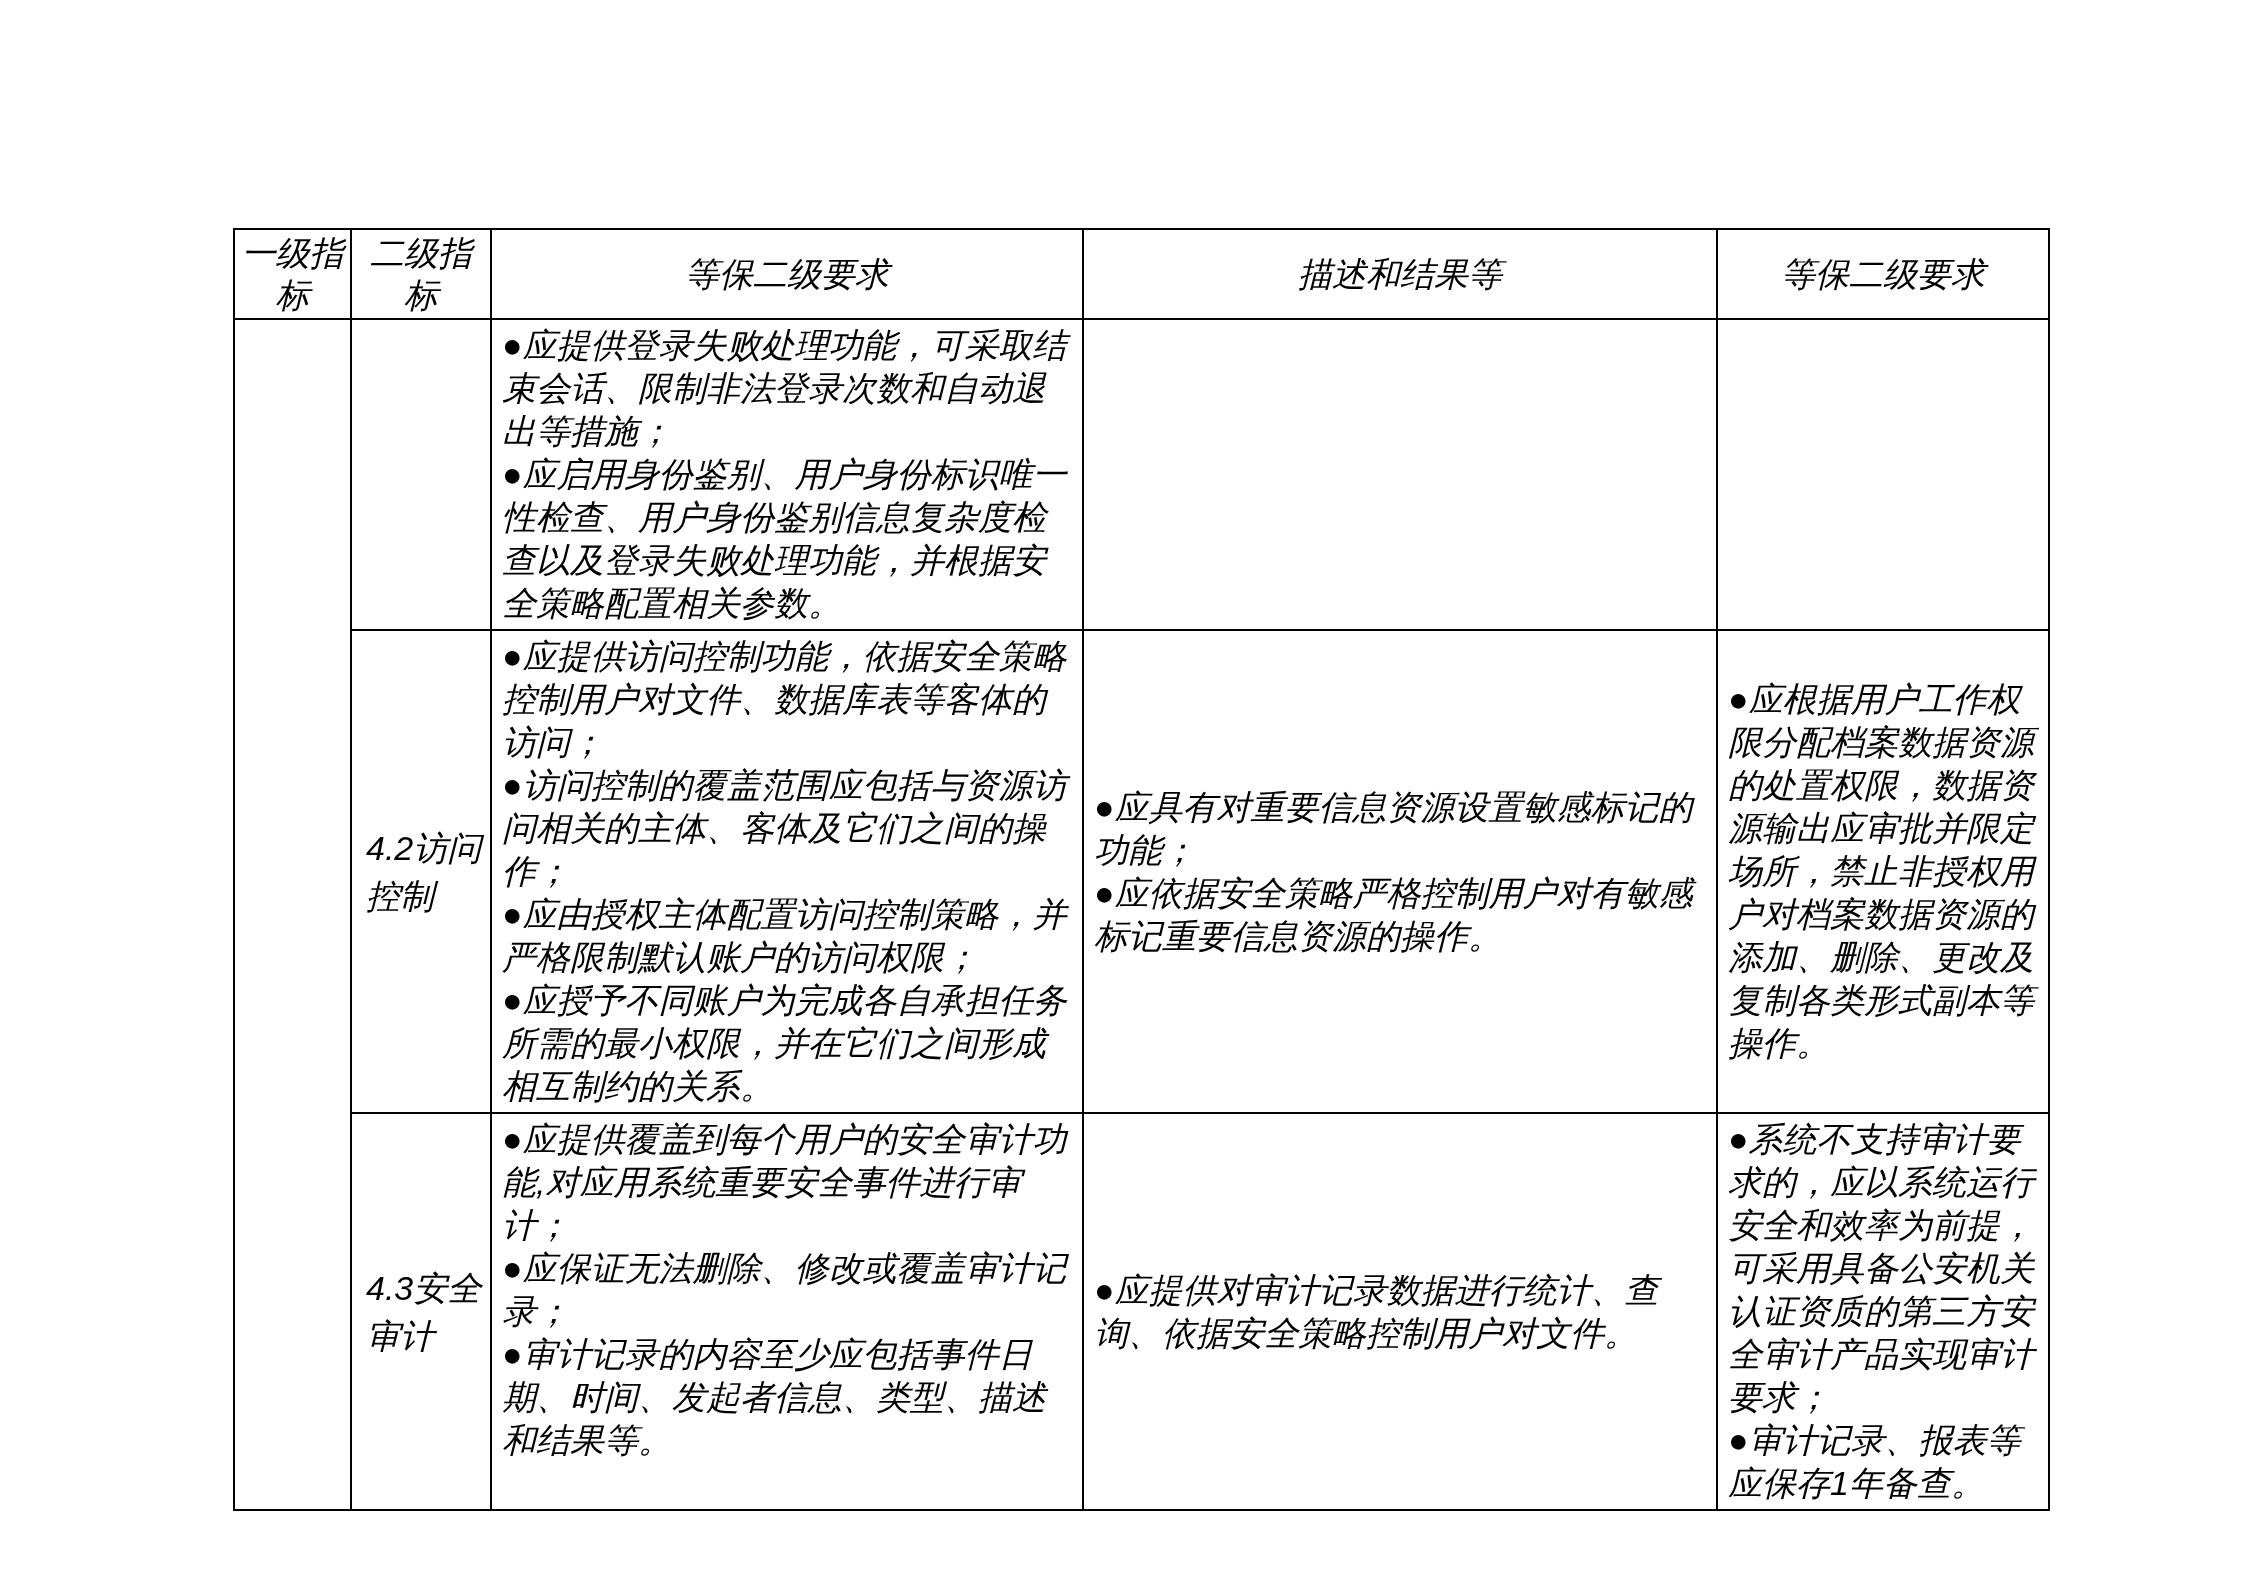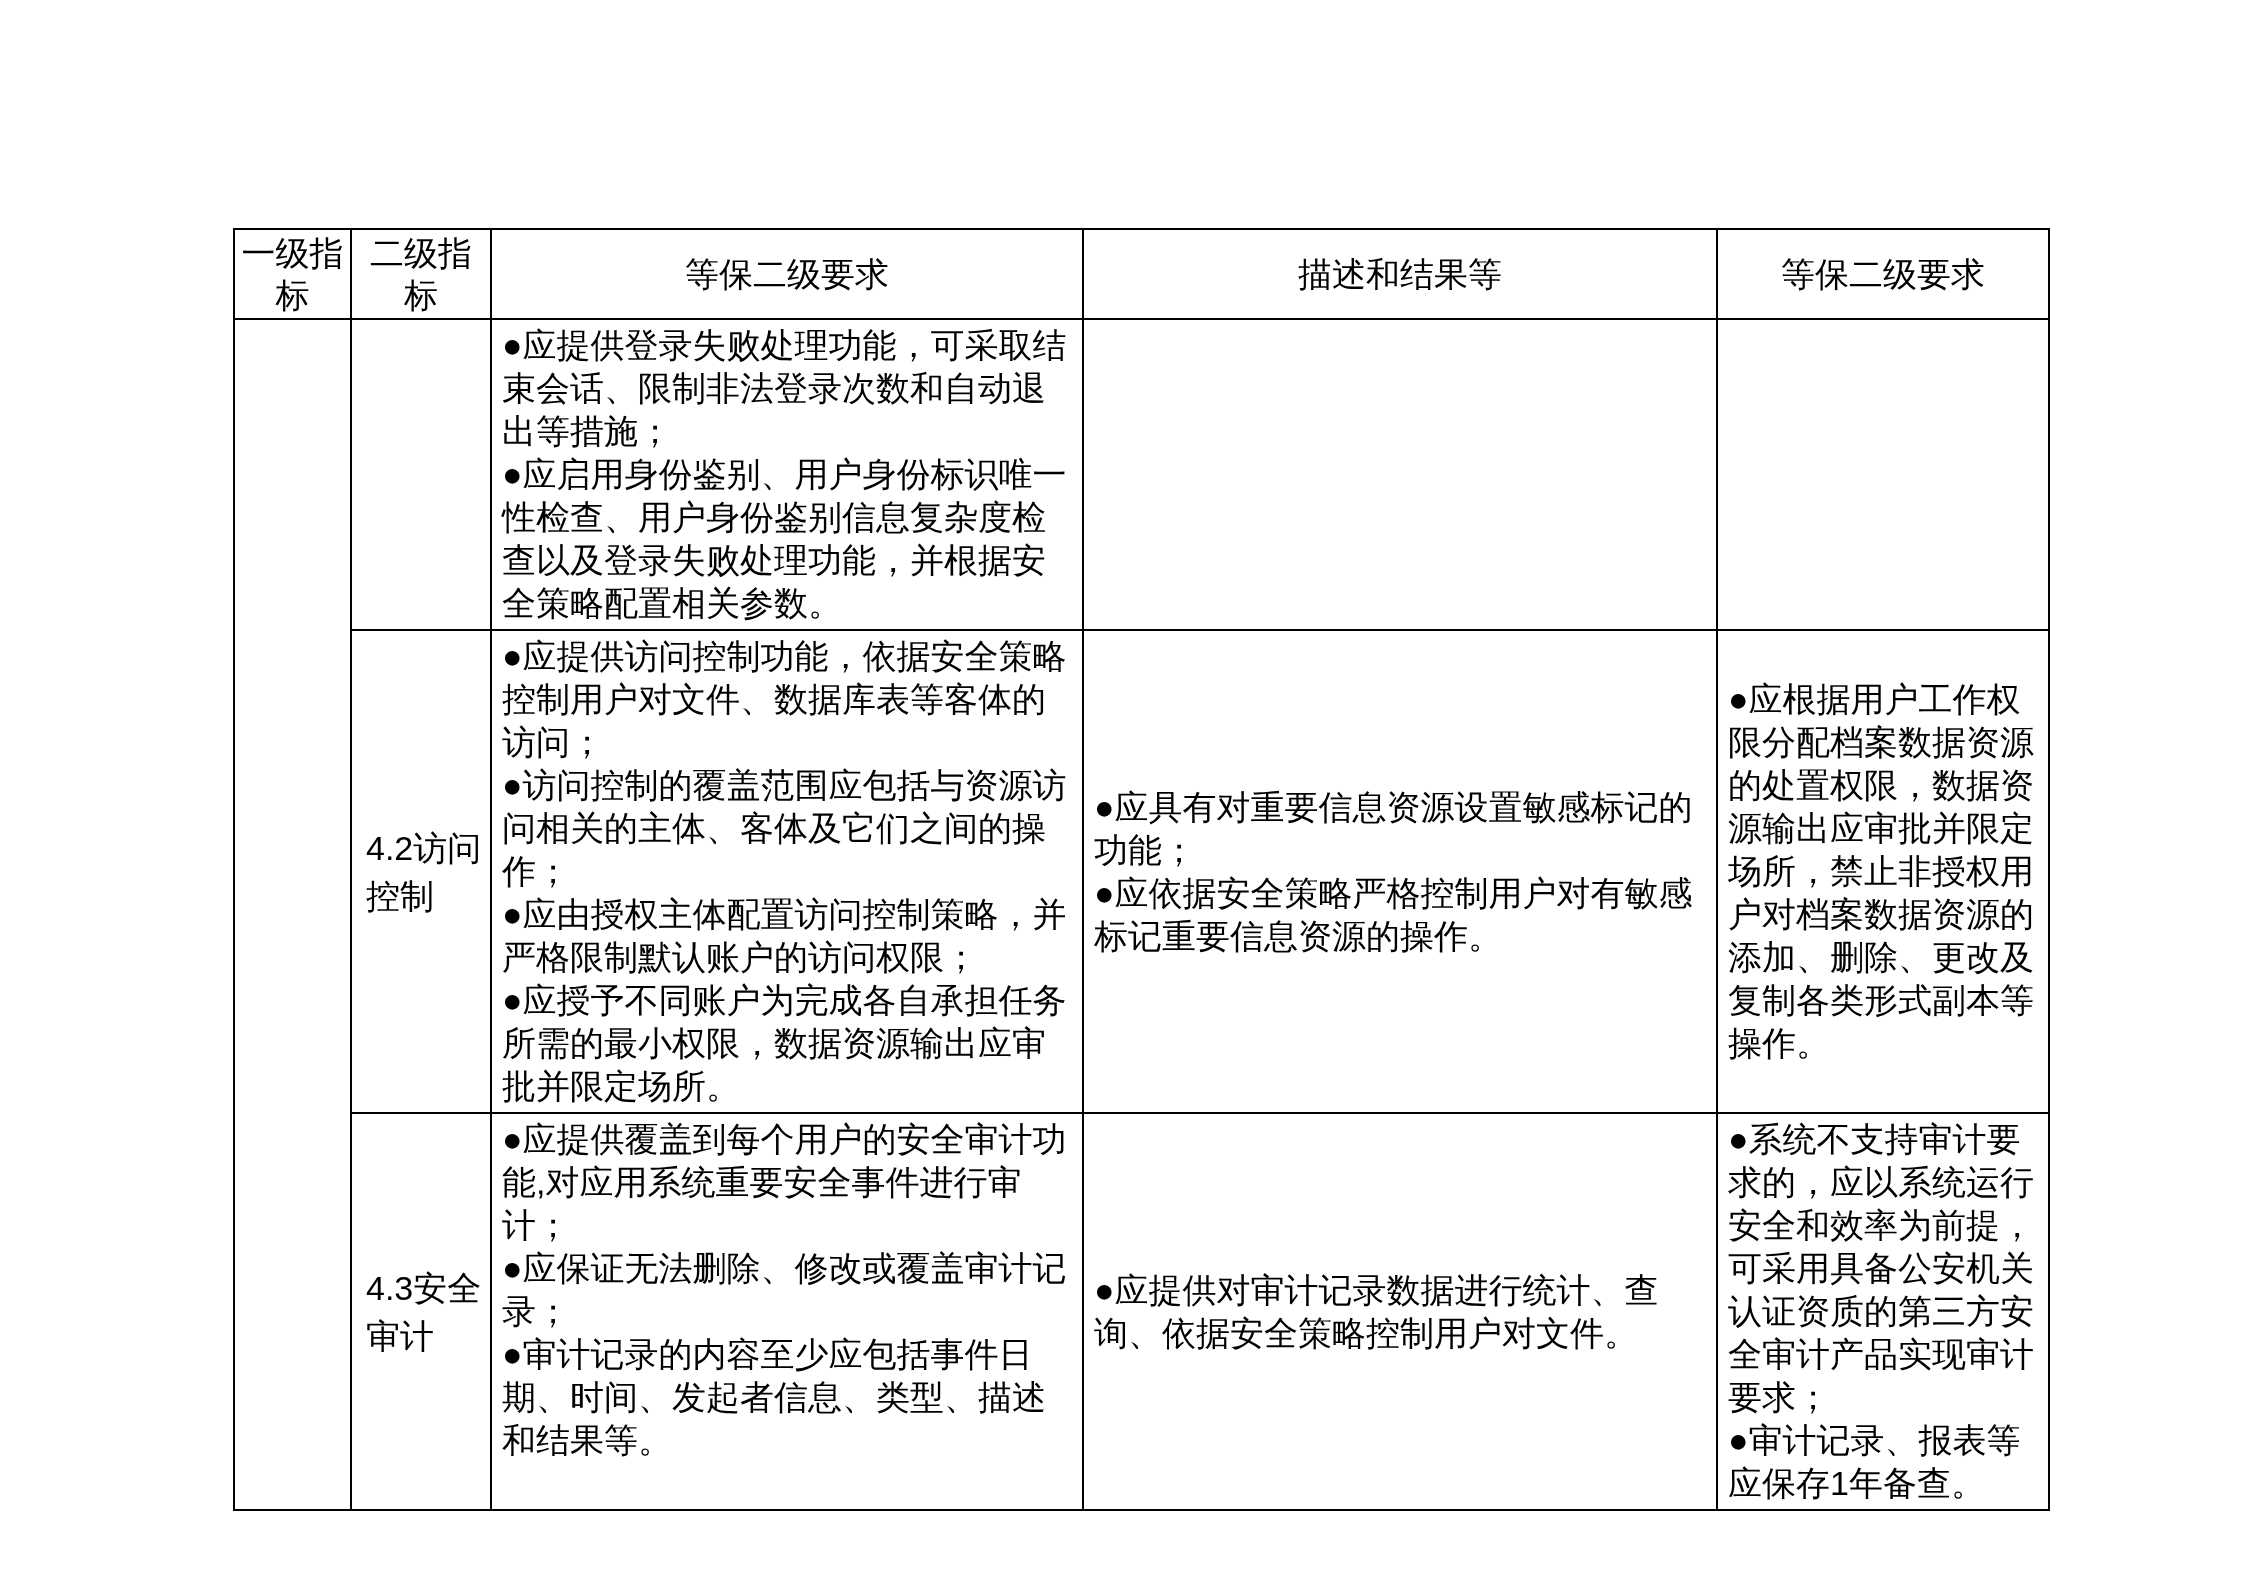--- a/index.html
+++ b/index.html
@@ -13,20 +13,21 @@
     position: relative;
     font-family: "Liberation Sans", "DejaVu Sans", sans-serif;
     color: #000000;
   }
   .page {
     position: absolute;
     left: 0; top: 0;
     width: 2245px;
     height: 1587px;
     background: #ffffff;
+    font-style: italic;
   }
   table.req-table {
     position: absolute;
     left: 233px;
     top: 228px;
     width: 1815px;
     border-collapse: collapse;
     table-layout: fixed;
   }
   table.req-table th,
@@ -104,21 +105,21 @@
         </td>
       </tr>
       <tr class="body-row-1">
         <td class="cell indicator-cell">
           <div class="cell-text">4.2访问控制</div>
         </td>
         <td class="cell va-top">
           <div class="cell-text">●应提供访问控制功能，依据安全策略控制用户对文件、数据库表等客体的访问；
 ●访问控制的覆盖范围应包括与资源访问相关的主体、客体及它们之间的操作；
 ●应由授权主体配置访问控制策略，并严格限制默认账户的访问权限；
-●应授予不同账户为完成各自承担任务所需的最小权限，数据资源输出应审批并限定场所。</div>
+●应授予不同账户为完成各自承担任务所需的最小权限，并在它们之间形成相互制约的关系。</div>
         </td>
         <td class="cell va-mid">
           <div class="cell-text">●应具有对重要信息资源设置敏感标记的功能；
 ●应依据安全策略严格控制用户对有敏感标记重要信息资源的操作。</div>
         </td>
         <td class="cell va-mid">
           <div class="cell-text">●应根据用户工作权限分配档案数据资源的处置权限，数据资源输出应审批并限定场所，禁止非授权用户对档案数据资源的添加、删除、更改及复制各类形式副本等操作。</div>
         </td>
       </tr>
       <tr class="body-row-2">

